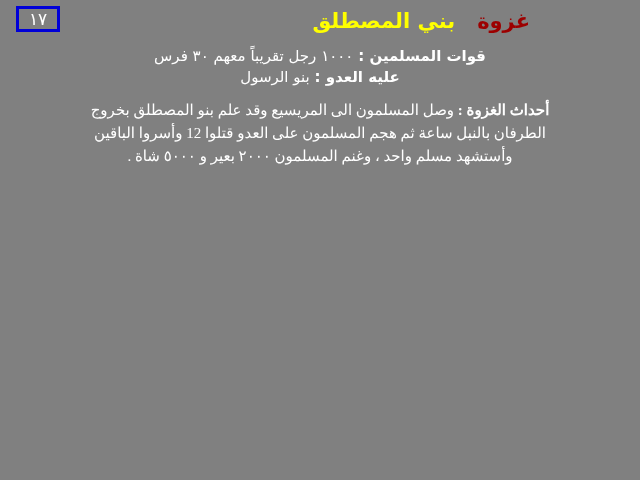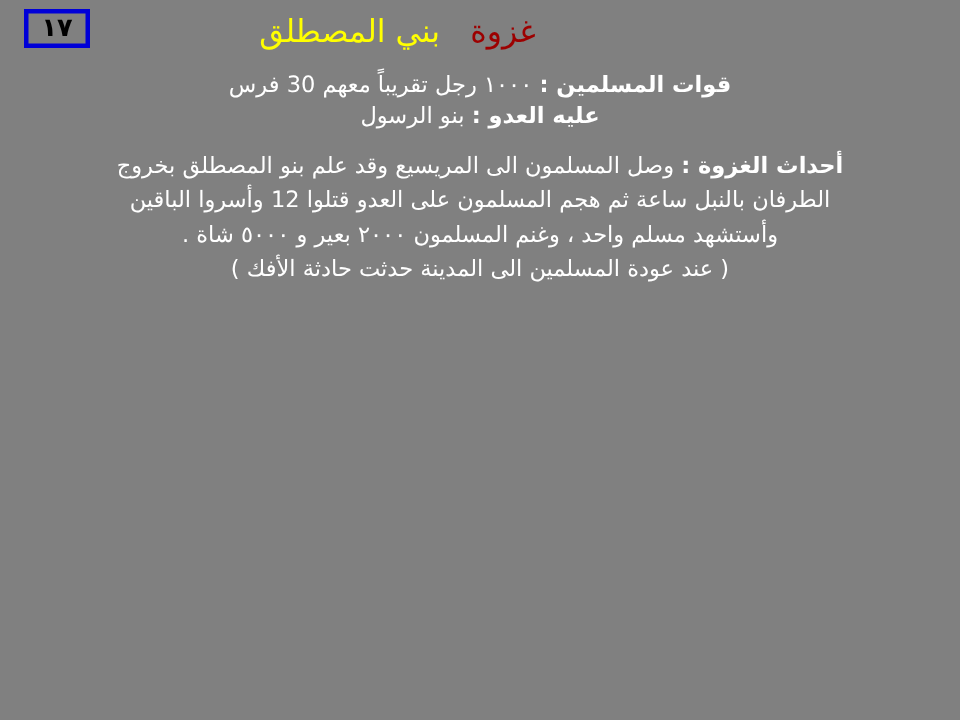--- a/index.html
+++ b/index.html
@@ -23,37 +23,37 @@
     width: 44px;
     height: 26px;
     border: 3px solid #0000d8;
     background: #808080;
     display: flex;
     align-items: center;
     justify-content: center;
     box-sizing: border-box;
   }
   #slide-number-badge .num {
-    color: #000000;
+    color: #ffffff;
     font-size: 17px;
-    font-weight: bold;
+    font-weight: normal;
     line-height: 1;
     letter-spacing: 1px;
   }
 
   
   #slide-title {
     position: absolute;
     top: 8px;
     right: 0;
     left: 0;
-    text-align: center;
+    text-align: right;
     padding-right: 110px;
     font-size: 21px;
-    font-weight: normal;
+    font-weight: bold;
     white-space: nowrap;
     line-height: 1.25;
   }
   #slide-title .title-red {
     color: #9c0000;
   }
   #slide-title .title-yellow {
     color: #ffff00;
   }
 
@@ -74,41 +74,41 @@
     padding: 3px 0;
   }
   .label {
     color: #ffffff;
     font-weight: bold;
   }
   .align-center { text-align: center; }
 
   .spacer-gap { height: 11px; }
 
-  .block-2 .text-line { padding: 4px 0; }
+  .block-2 .text-line { padding: 4px 0; font-family: Liberation Serif, serif; }
 </style>
 </head>
 <body>
 
 <div id="slide-number-badge">
   <span class="num">١٧</span>
 </div>
 
 <div id="slide-title">
   <span class="title-red">غزوة</span>
   <span>&nbsp;</span>
   <span class="title-yellow">بني المصطلق</span>
 </div>
 
 <div id="body-content">
 
   <div>
     <p class="text-line align-center">
       <span class="label">قوات المسلمين :</span>
-      <span>١٠٠٠ رجل تقريباً معهم 30 فرس</span>
+      <span>١٠٠٠ رجل تقريباً معهم ٣٠ فرس</span>
     </p>
     <p class="text-line align-center">
       <span class="label">عليه العدو :</span>
       <span>بنو الرسول</span>
     </p>
   </div>
 
 
   <div class="spacer-gap"></div>
 
@@ -116,18 +116,15 @@
     <p class="text-line align-center">
       <span class="label">أحداث الغزوة :</span>
       <span>وصل المسلمون الى المريسيع وقد علم بنو المصطلق بخروج</span>
     </p>
     <p class="text-line align-center">
       <span>الطرفان بالنبل ساعة ثم هجم المسلمون على العدو قتلوا 12 وأسروا الباقين</span>
     </p>
     <p class="text-line align-center">
       <span>وأستشهد مسلم واحد ، وغنم المسلمون ٢٠٠٠ بعير و ٥٠٠٠ شاة .</span>
     </p>
-    <p class="text-line align-center">
-      <span>( عند عودة المسلمين الى المدينة حدثت حادثة الأفك )</span>
-    </p>
   </div>
 
 </div>
 
 </body></html>

